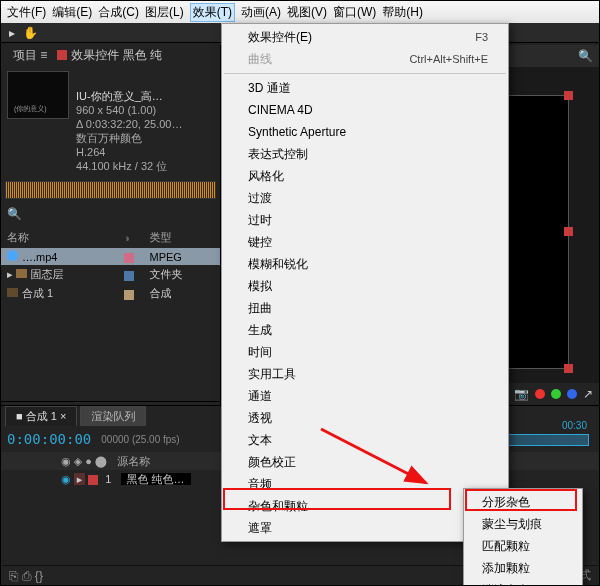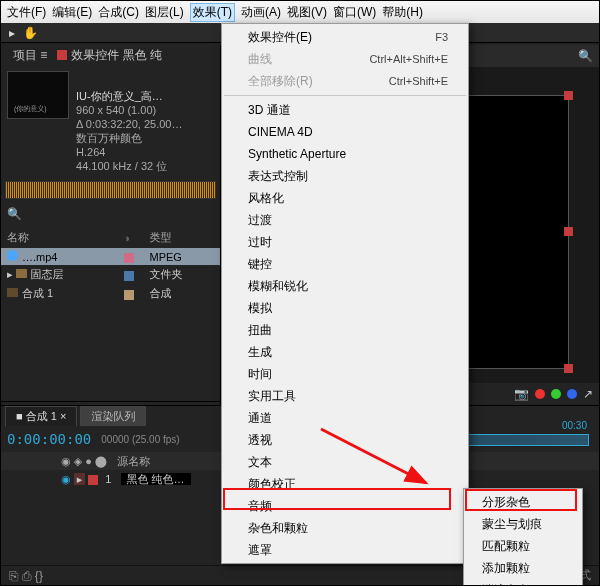--- a/index.html
+++ b/index.html
@@ -92,21 +92,21 @@
   .tl-ruler .marker{position:absolute;left:6px;top:-2px;width:2px;height:22px;background:#2fa7d6;}
   .tl-colhead{height:18px;background:#2a2a2a;display:flex;align-items:center;padding-left:60px;font-size:11px;color:#aaa;}
   .tl-row{height:18px;display:flex;align-items:center;font-size:11px;}
   .tl-row .label-cell{width:220px;padding-left:60px;}
   .tl-row .bar-cell{flex:1;position:relative;}
   .layer-badge{background:#000;padding:0 6px;margin-left:6px;}
   .green-strip{position:absolute;left:6px;top:3px;width:120px;height:10px;background:#2c8a3e;border:1px solid #6fc97f;}
   .tl-footer{position:absolute;bottom:0;left:0;right:0;height:20px;display:flex;align-items:center;justify-content:space-between;padding:0 8px;color:#999;background:#232323;border-top:1px solid #111;}
   
   .dropdown {
-    position:absolute; left:220px; top:22px; width:248px;
+    position:absolute; left:220px; top:22px; width:288px;
     background:#f0f0f0; border:1px solid #9a9a9a;
     box-shadow:3px 3px 8px rgba(0,0,0,.5);
     color:#000; font-size:12px;
     padding:2px 0;
     z-index:50;
   }
   .dd-item{display:flex;align-items:center;justify-content:space-between;height:22px;padding:0 20px 0 26px;position:relative;}
   .dd-item.dis{color:#9a9a9a;}
   .dd-item .sc{color:#444;font-size:11px;}
   .dd-sep{height:1px;background:#c8c8c8;margin:3px 2px;}
@@ -265,24 +265,20 @@
 
 <div class="dropdown">
   <div class="dd-item">
     <span>效果控件(E)</span>
       <span class="sc">F3</span>
   </div>
   <div class="dd-item dis">
     <span>曲线</span>
       <span class="sc">Ctrl+Alt+Shift+E</span>
   </div>
-  <div class="dd-item dis">
-    <span>全部移除(R)</span>
-      <span class="sc">Ctrl+Shift+E</span>
-  </div>
   <div class="dd-sep"></div>
   <div class="dd-item arr">
       <span>3D 通道</span>
     </div>
   <div class="dd-item arr">
       <span>CINEMA 4D</span>
     </div>
   <div class="dd-item arr">
       <span>Synthetic Aperture</span>
     </div>

